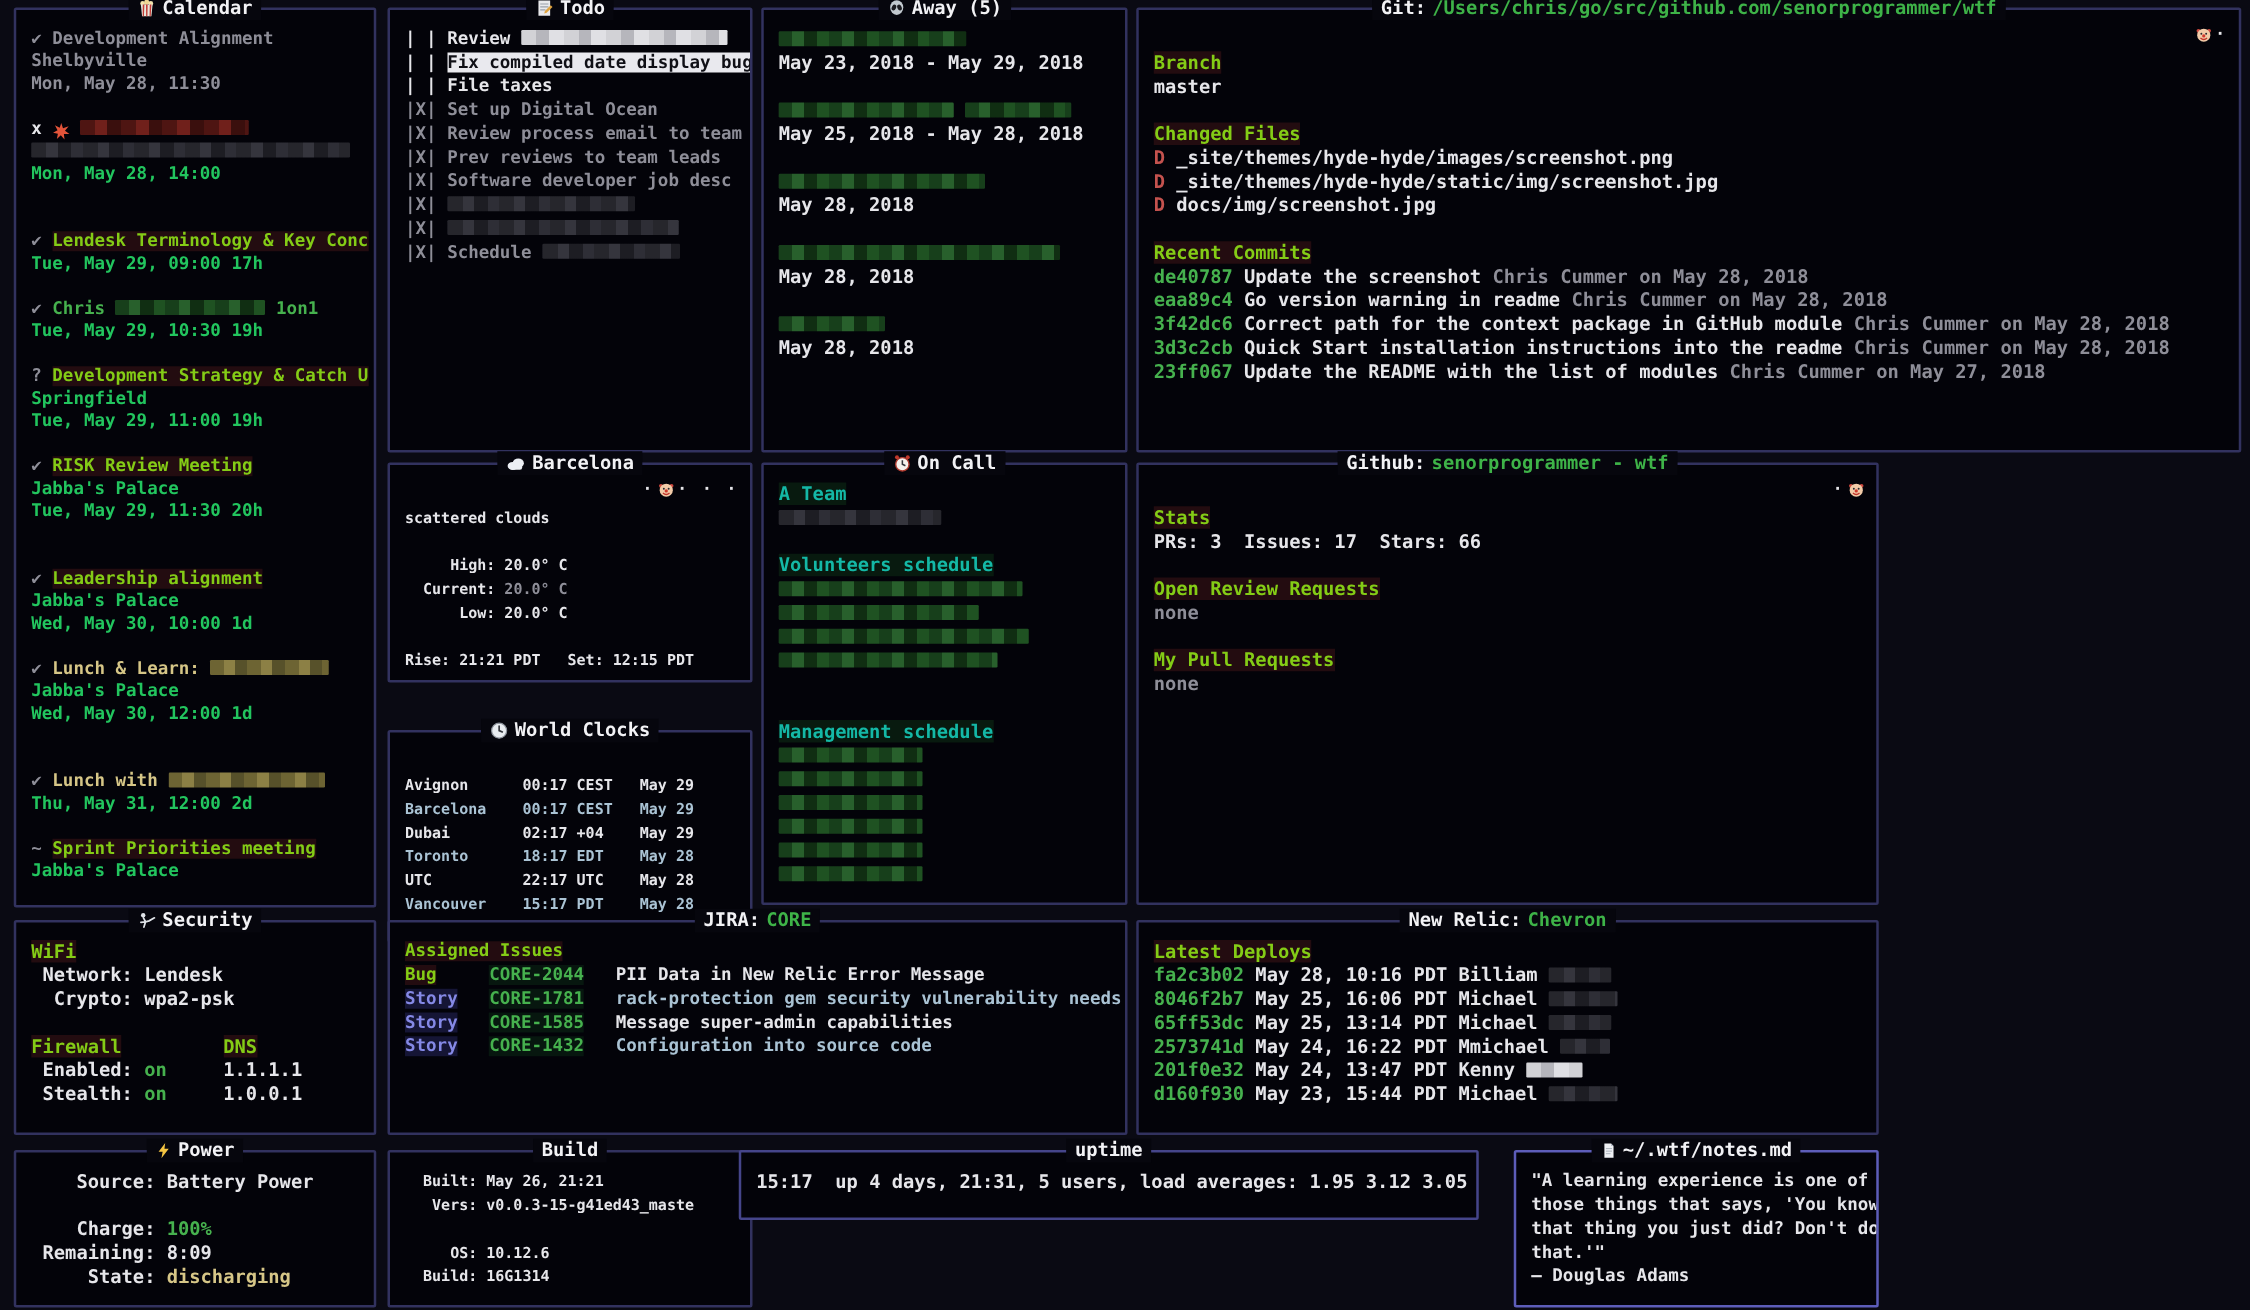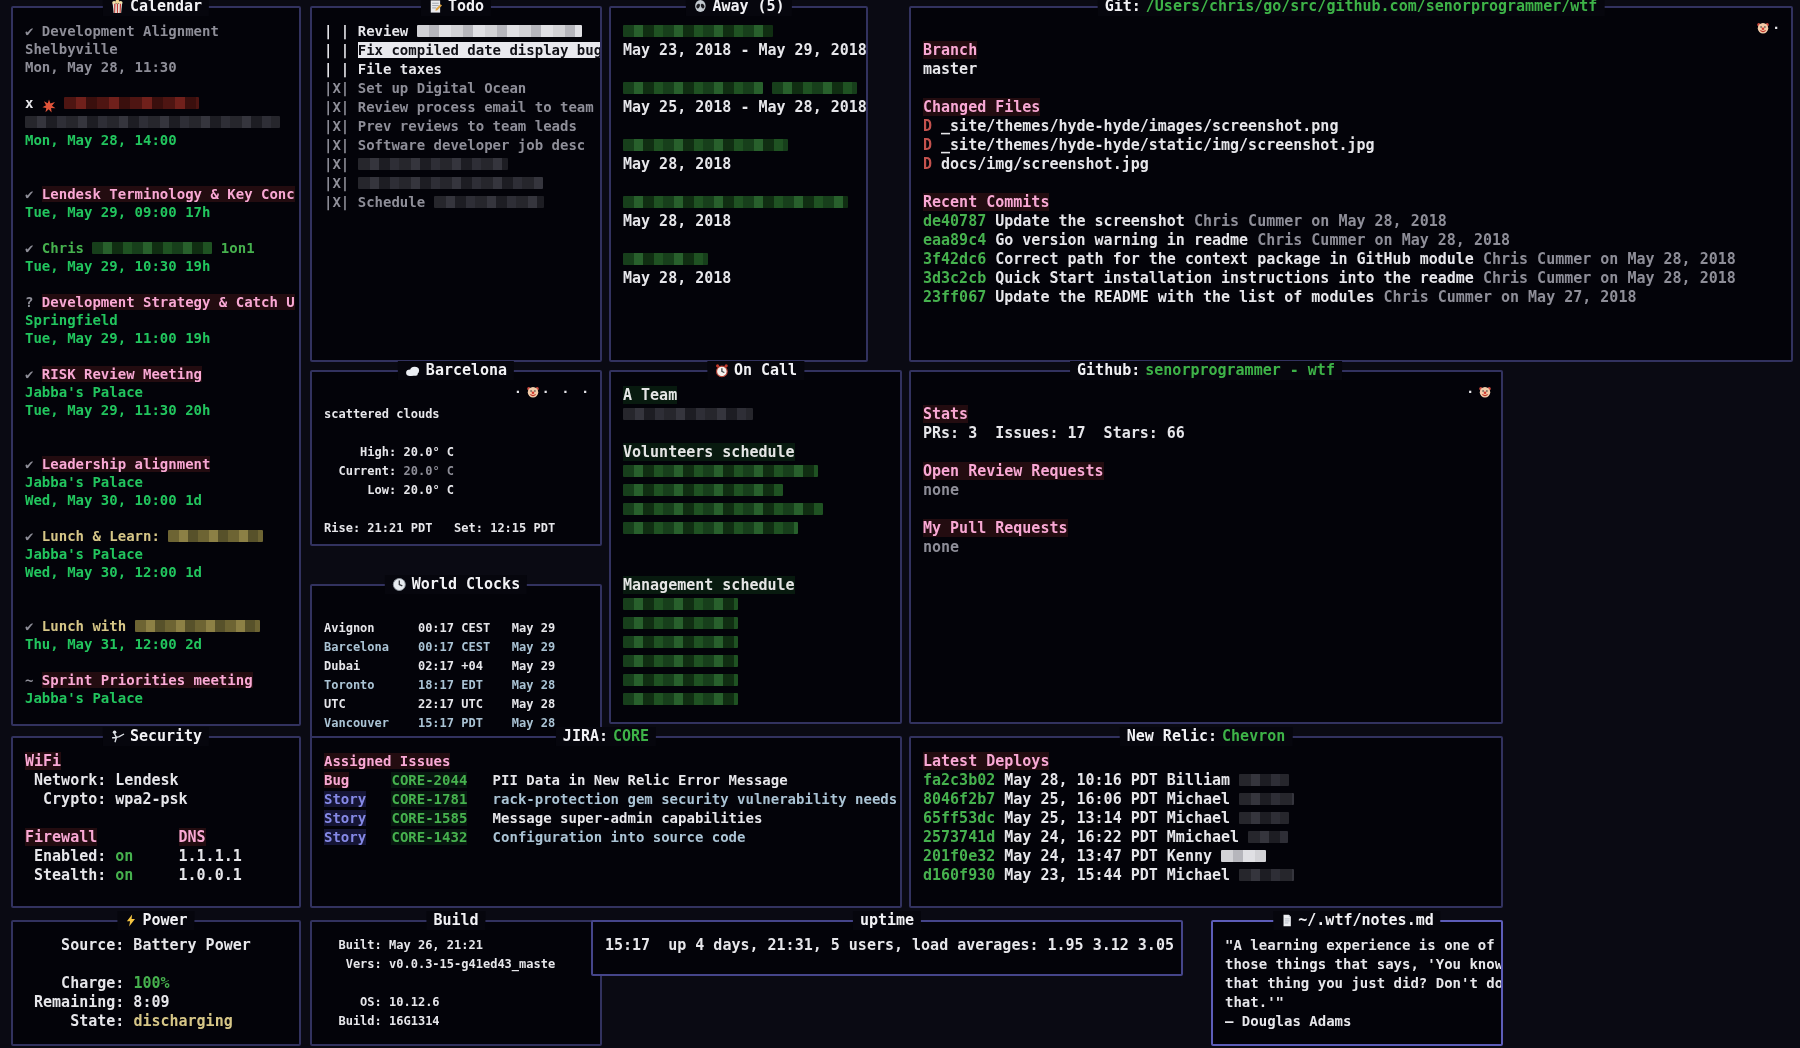--- a/index.html
+++ b/index.html
@@ -12,21 +12,21 @@
   .pcorner{position:absolute;top:12px;right:9px;color:#8b8b95;font-size:13px;letter-spacing:2px;
            display:flex;align-items:center;gap:2px;z-index:1;}
   .pbody{height:100%;box-sizing:border-box;overflow:hidden;padding:14px 10px 6px 12px;}
   .line{white-space:pre;}
   .ticon{display:inline-block;vertical-align:-2px;line-height:0;}
   .ticon svg{display:inline-block;vertical-align:middle;}
 
   
   .p-calendar{left:11px;top:6px;width:290px;height:720px}
   .p-todo{left:310px;top:6px;width:292px;height:356px}
-  .p-away{left:609px;top:6px;width:259px;height:356px}
+  .p-away{left:609px;top:6px;width:293px;height:356px}
   .p-git{left:909px;top:6px;width:884px;height:356px}
   .p-barcelona{left:310px;top:370px;width:292px;height:176px}
   .p-clocks{left:310px;top:584px;width:292px;height:170px}
   .p-oncall{left:609px;top:370px;width:293px;height:354px}
   .p-github{left:909px;top:370px;width:594px;height:354px}
   .p-security{left:11px;top:736px;width:290px;height:172px}
   .p-jira{left:310px;top:736px;width:592px;height:172px}
   .p-newrelic{left:909px;top:736px;width:594px;height:172px}
   .p-power{left:11px;top:920px;width:290px;height:126px}
   .p-build{left:310px;top:920px;width:292px;height:126px}
@@ -39,24 +39,24 @@
   .p-git .pbody,.p-github .pbody,.p-newrelic .pbody,.p-uptime .pbody,
   .p-away .pbody,.p-oncall .pbody,.p-security .pbody,.p-power .pbody{font-size:15px;line-height:19px}
   .p-todo .pbody,.p-jira .pbody,.p-notes .pbody{font-size:14px;line-height:19px}
 
   
   .c-title{color:#f2f2f5}
   .c-white{color:#e6e6ea}
   .c-lgray{color:#22c55e}
   .c-gray{color:#8e8e98}
   .c-red{color:#c4524e}
-  .c-redh{color:#f9a8d4;background:rgba(150,45,40,.22)}
+  .c-redh{color:#84cc16;background:rgba(150,45,40,.22)}
   .c-green{color:#46b14e}
   .c-greent{color:#3eb348}
-  .c-greenh{color:#e5e5e5;background:rgba(25,95,35,.25)}
+  .c-greenh{color:#14b8a6;background:rgba(25,95,35,.25)}
   .c-greenk{color:#46b14e;background:rgba(25,95,35,.22)}
   .c-blueh{color:#8589e6;background:rgba(70,70,170,.28)}
   .c-pale{color:#aac3d4}
   .c-khaki{color:#d6c687}
   .c-sel{color:#101016;background:#e9e9ee}
 
   
   .rd{display:inline-block;height:12px;border-radius:1px;margin-bottom:-1px;}
   .rd-dark{background:repeating-linear-gradient(90deg,#26262c 0 12px,#35353d 12px 21px,#1d1d23 21px 32px,#2e2e36 32px 41px)}
   .rd-green{background:repeating-linear-gradient(90deg,#173f1b 0 11px,#28602c 11px 20px,#102e12 20px 31px,#1f5222 31px 40px)}

